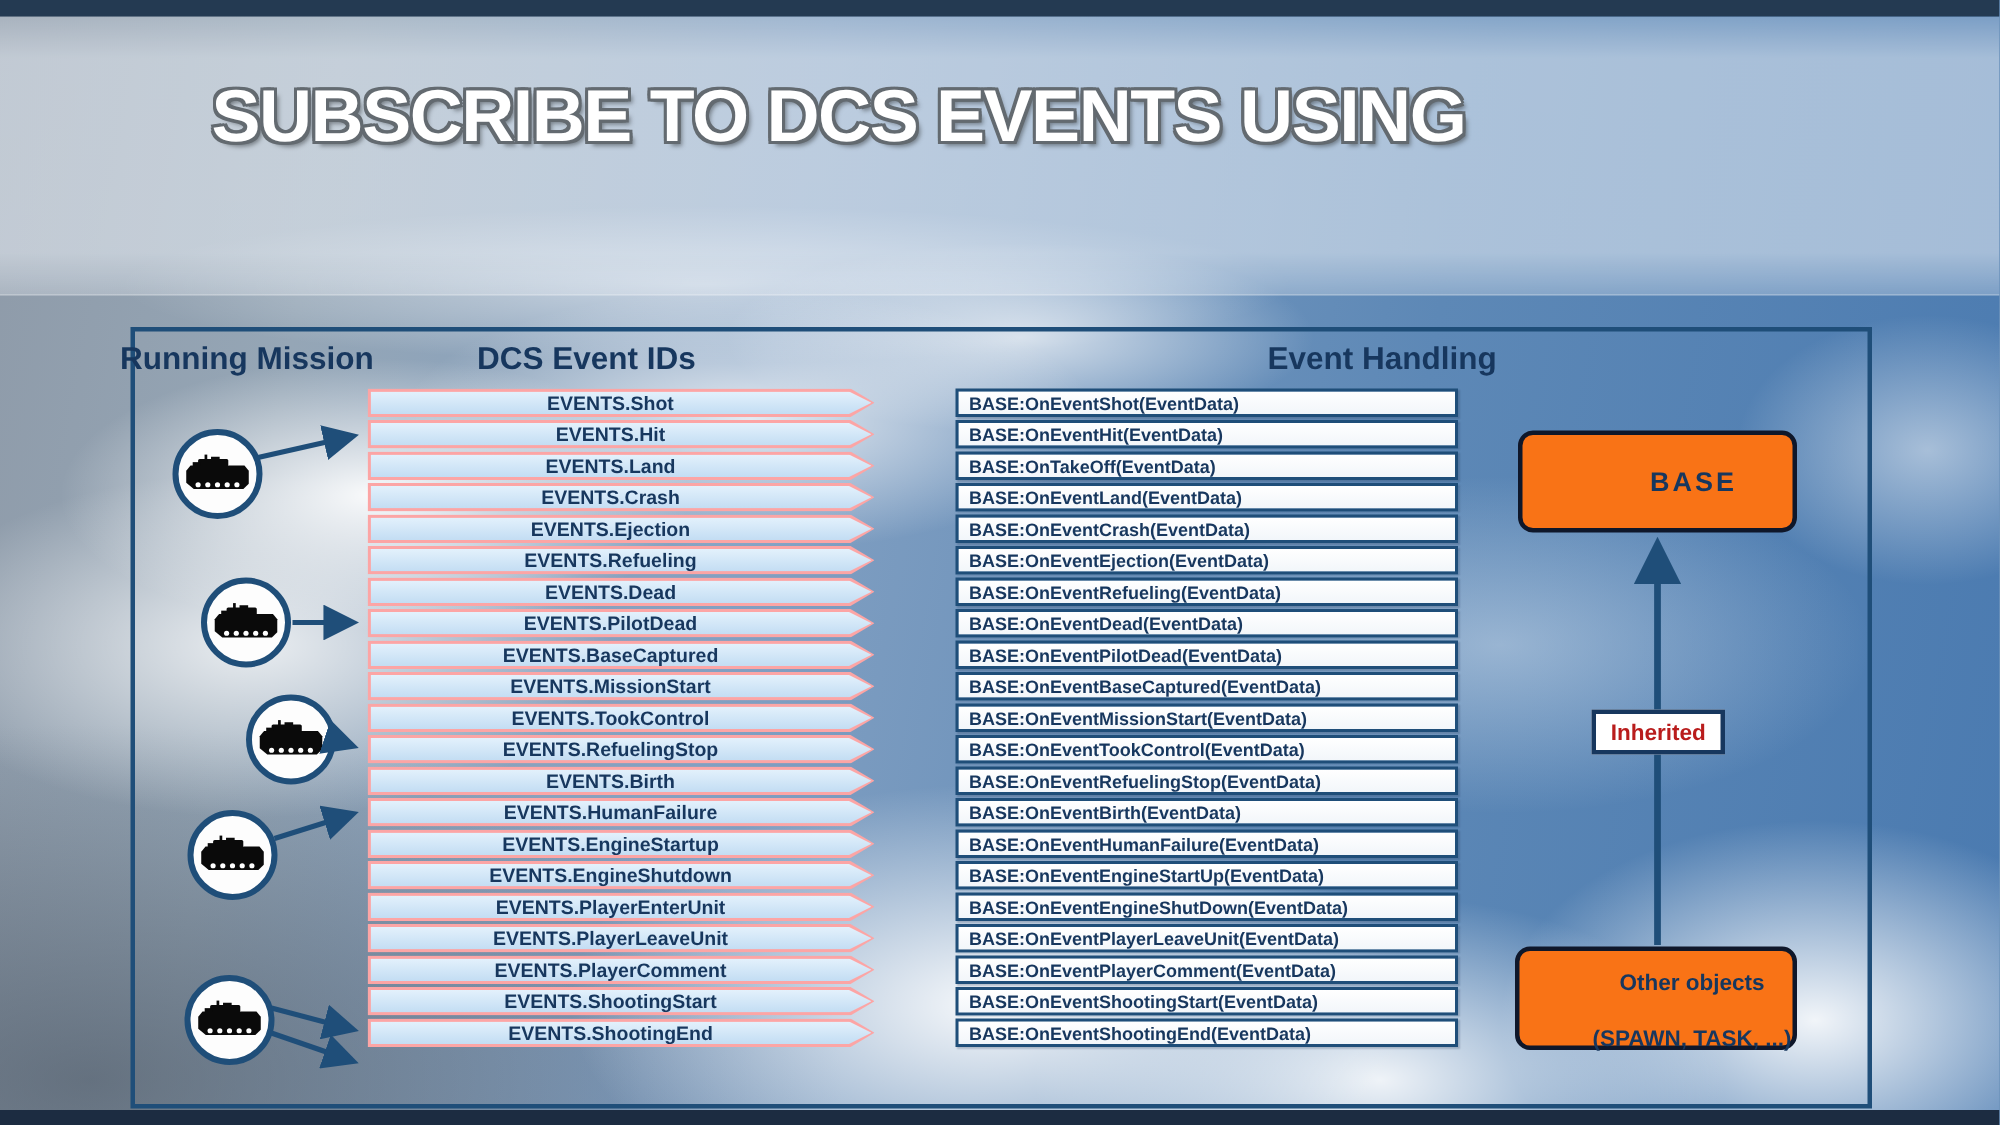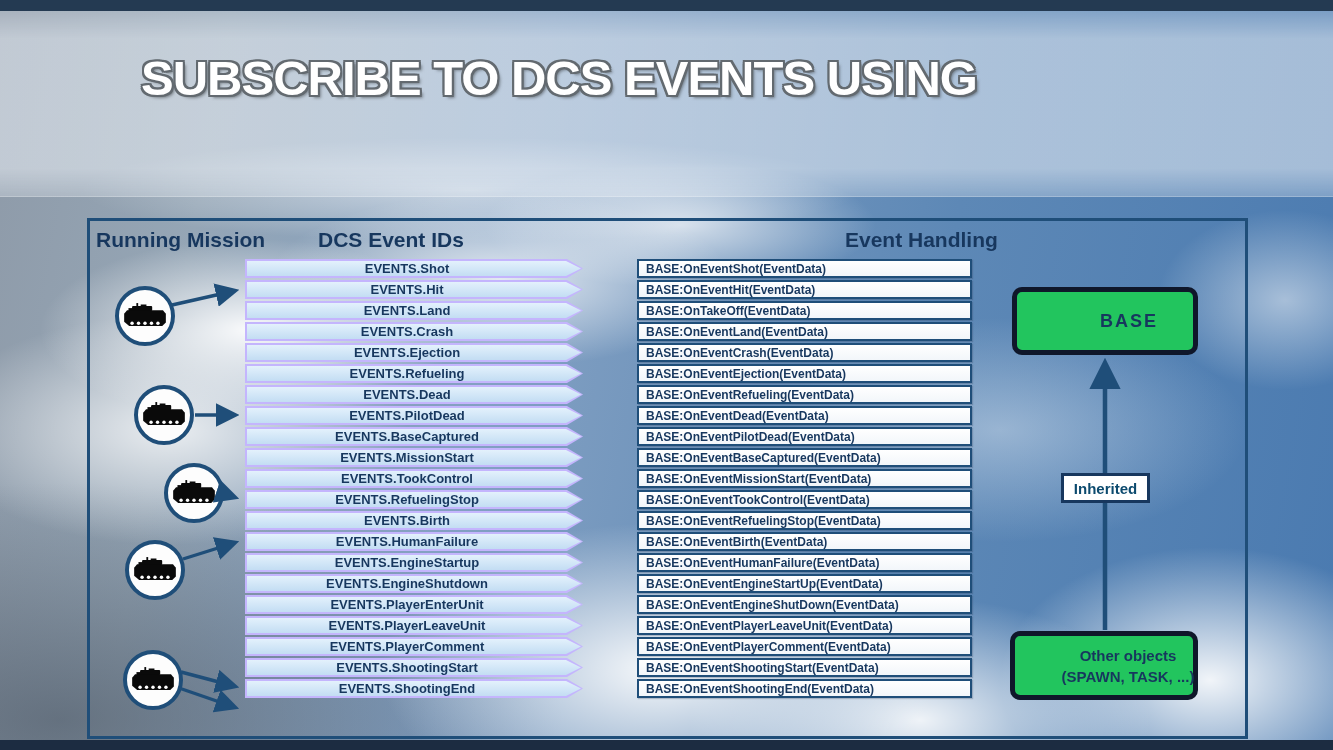--- a/index.html
+++ b/index.html
@@ -42,28 +42,28 @@
       3px 3px 3px rgba(60,65,70,.55);
   }
   
   .frame{
     position:absolute;left:87px;top:218px;width:1161px;height:521px;
     border:3px solid #1f4e79;box-sizing:border-box;
   }
   .col-header{
     position:absolute;font-size:21px;font-weight:700;color:#17375e;white-space:nowrap;
   }
-  #hdr-running{left:96px;top:228px;}
+  #hdr-running{left:80px;top:228px;}
   #hdr-ids{left:318px;top:228px;}
   #hdr-handling{left:845px;top:228px;text-align:right;}
   
   .events-col{position:absolute;left:245px;top:259px;width:338px;}
   .arrow-outer{
     position:relative;width:338px;height:19px;margin-bottom:2px;
-    background:#c4b5fd;
+    background:#fca5a5;
     -webkit-clip-path:polygon(0 0, calc(100% - 16px) 0, 100% 50%, calc(100% - 16px) 100%, 0 100%);
     clip-path:polygon(0 0, calc(100% - 16px) 0, 100% 50%, calc(100% - 16px) 100%, 0 100%);
   }
   .arrow-inner{
     position:absolute;inset:2px;
     background:linear-gradient(#e3f1fc,#c3ddf3);
     -webkit-clip-path:polygon(0 0, calc(100% - 15px) 0, 100% 50%, calc(100% - 15px) 100%, 0 100%);
     clip-path:polygon(0 0, calc(100% - 15px) 0, 100% 50%, calc(100% - 15px) 100%, 0 100%);
     display:flex;align-items:center;justify-content:center;
   }
@@ -82,33 +82,33 @@
     font-size:12px;font-weight:600;color:#17375e;padding-left:7px;white-space:nowrap;
   }
   
   .unit-circle{
     position:absolute;width:60px;height:60px;border-radius:50%;
     background:#fdfdfd;border:4px solid #1f4e79;box-sizing:border-box;
     display:flex;align-items:center;justify-content:center;
   }
   
   .rounded-node{
-    position:absolute;background:#22c55e;border:5px solid #0f172a;border-radius:10px;
+    position:absolute;background:#f97316;border:3px solid #0f172a;border-radius:10px;
     box-sizing:border-box;display:flex;flex-direction:column;align-items:center;justify-content:center;padding-left:48px;
   }
   #base-node{left:1012px;top:287px;width:186px;height:68px;}
   #base-node .lbl{font-size:18px;font-weight:700;letter-spacing:2px;color:#17375e;}
   #other-node{left:1010px;top:631px;width:188px;height:69px;}
-  #other-node .lbl{font-size:15px;font-weight:700;color:#17375e;line-height:21px;white-space:nowrap;}
+  #other-node .lbl{font-size:15px;font-weight:700;color:#17375e;line-height:21px;white-space:nowrap;margin-top:16px;}
   #inherited-node{
     position:absolute;left:1061px;top:473px;width:89px;height:30px;
     background:#fff;border:3px solid #17375e;box-sizing:border-box;
     display:flex;align-items:center;justify-content:center;z-index:5;
   }
-  #inherited-node .lbl{font-size:15px;font-weight:700;color:#0c4a6e;}
+  #inherited-node .lbl{font-size:15px;font-weight:700;color:#b91c1c;}
   
   .connectors{position:absolute;inset:0;pointer-events:none;z-index:4;}
 </style>
 </head>
 <body>
 
 <div class="sky"></div>
 <div class="title-band"></div>
 <div class="top-bar"></div>
 <div class="bottom-bar"></div>

